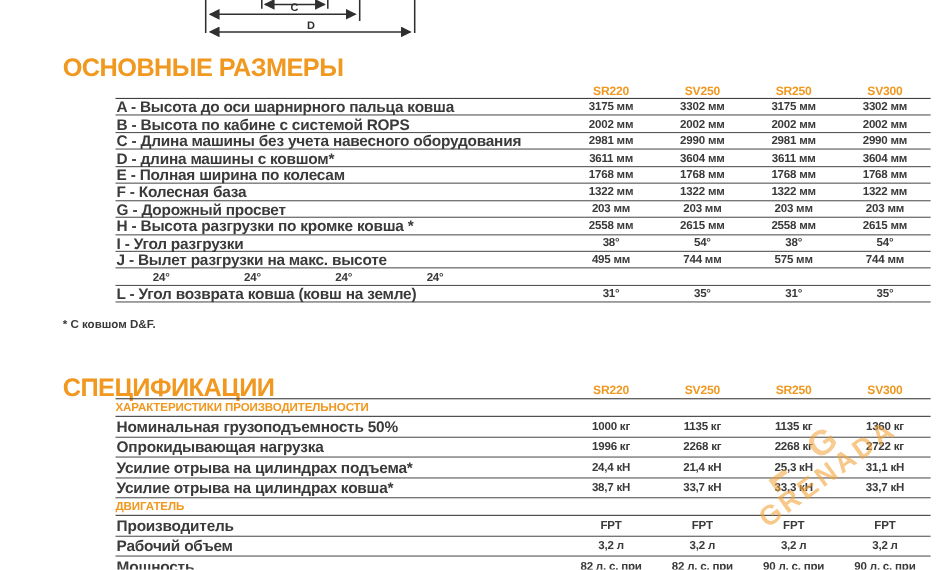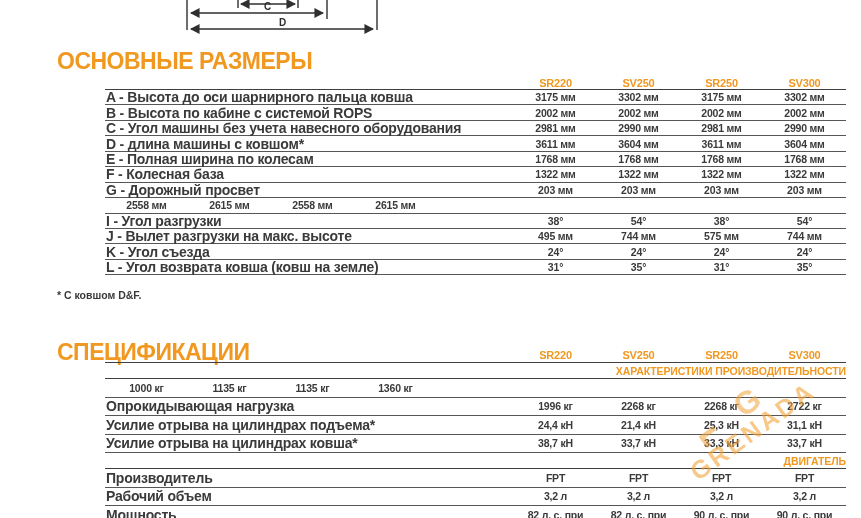--- a/index.html
+++ b/index.html
@@ -15,21 +15,21 @@
   #title-specs{top:339px;}
 
   .table{position:absolute;left:57px;width:741px;color:#3a3a3a;margin-left:48px;}
   #dims-table{top:76px;}
   #specs-table{top:348px;}
 
   .thead{display:flex;align-items:center;height:14px;border-bottom:1px solid #3f3f3f;}
   #specs-table .thead{height:15px;}
   .trow{display:flex;align-items:center;height:15.45px;border-bottom:1px solid #565656;}
   .trow.spec{height:18.5px;}
-  .sec-row{display:flex;align-items:center;height:16px;border-bottom:1px solid #3f3f3f;justify-content:flex-end;}
+  .sec-row{display:flex;align-items:center;height:16px;border-bottom:1px solid #3f3f3f;}
   .sec-label{color:#F0981F;font-weight:bold;font-size:10.5px;letter-spacing:-0.1px;}
 
   .label-cell{flex:1;font-size:14px;font-weight:bold;letter-spacing:-0.2px;color:#3a3a3a;padding-left:1px;white-space:nowrap;overflow:hidden;}
   .val-cell{width:83px;text-align:center;font-size:10.5px;font-weight:bold;letter-spacing:-0.2px;color:#3a3a3a;white-space:nowrap;}
   .val-cell.model{color:#F0981F;font-size:11px;}
 
   .footnote{position:absolute;left:57px;top:289px;font-size:10.5px;font-weight:bold;color:#3a3a3a;}
 
   .watermark{position:absolute;left:655px;top:368px;width:206px;height:150px;pointer-events:none;z-index:5;}
   .wm-text{position:absolute;left:38px;top:92px;font-size:25px;font-weight:bold;letter-spacing:3px;
@@ -80,21 +80,21 @@
           <div class="val-cell">3302 мм</div>
         </div>
         <div class="trow">
           <div class="label-cell">B - Высота по кабине с системой ROPS</div>
           <div class="val-cell">2002 мм</div>
           <div class="val-cell">2002 мм</div>
           <div class="val-cell">2002 мм</div>
           <div class="val-cell">2002 мм</div>
         </div>
         <div class="trow">
-          <div class="label-cell">C - Угол машины без учета навесного оборудования</div>
+          <div class="label-cell">C - Длина машины без учета навесного оборудования</div>
           <div class="val-cell">2981 мм</div>
           <div class="val-cell">2990 мм</div>
           <div class="val-cell">2981 мм</div>
           <div class="val-cell">2990 мм</div>
         </div>
         <div class="trow">
           <div class="label-cell">D - длина машины с ковшом*</div>
           <div class="val-cell">3611 мм</div>
           <div class="val-cell">3604 мм</div>
           <div class="val-cell">3611 мм</div>
@@ -115,41 +115,41 @@
           <div class="val-cell">1322 мм</div>
         </div>
         <div class="trow">
           <div class="label-cell">G - Дорожный просвет</div>
           <div class="val-cell">203 мм</div>
           <div class="val-cell">203 мм</div>
           <div class="val-cell">203 мм</div>
           <div class="val-cell">203 мм</div>
         </div>
         <div class="trow">
+          <div class="label-cell">H - Высота разгрузки по кромке ковша *</div>
           <div class="val-cell">2558 мм</div>
           <div class="val-cell">2615 мм</div>
           <div class="val-cell">2558 мм</div>
           <div class="val-cell">2615 мм</div>
         </div>
         <div class="trow">
           <div class="label-cell">I -  Угол разгрузки</div>
           <div class="val-cell">38°</div>
           <div class="val-cell">54°</div>
           <div class="val-cell">38°</div>
           <div class="val-cell">54°</div>
         </div>
         <div class="trow">
           <div class="label-cell">J - Вылет разгрузки на макс. высоте</div>
           <div class="val-cell">495 мм</div>
           <div class="val-cell">744 мм</div>
           <div class="val-cell">575 мм</div>
           <div class="val-cell">744 мм</div>
         </div>
         <div class="trow">
-          <div class="label-cell">K - Угол съезда</div>
           <div class="val-cell">24°</div>
           <div class="val-cell">24°</div>
           <div class="val-cell">24°</div>
           <div class="val-cell">24°</div>
         </div>
         <div class="trow">
           <div class="label-cell">L - Угол возврата ковша (ковш на земле)</div>
           <div class="val-cell">31°</div>
           <div class="val-cell">35°</div>
           <div class="val-cell">31°</div>
@@ -168,20 +168,21 @@
       <div class="val-cell model">SR220</div>
       <div class="val-cell model">SV250</div>
       <div class="val-cell model">SR250</div>
       <div class="val-cell model">SV300</div>
     </div>
     <div id="specs-rows">
         <div class="sec-row">
           <div class="sec-label">ХАРАКТЕРИСТИКИ ПРОИЗВОДИТЕЛЬНОСТИ</div>
         </div>
         <div class="trow spec">
+          <div class="label-cell">Номинальная грузоподъемность 50%</div>
           <div class="val-cell">1000 кг</div>
           <div class="val-cell">1135 кг</div>
           <div class="val-cell">1135 кг</div>
           <div class="val-cell">1360 кг</div>
         </div>
         <div class="trow spec">
           <div class="label-cell">Опрокидывающая нагрузка</div>
           <div class="val-cell">1996 кг</div>
           <div class="val-cell">2268 кг</div>
           <div class="val-cell">2268 кг</div>

